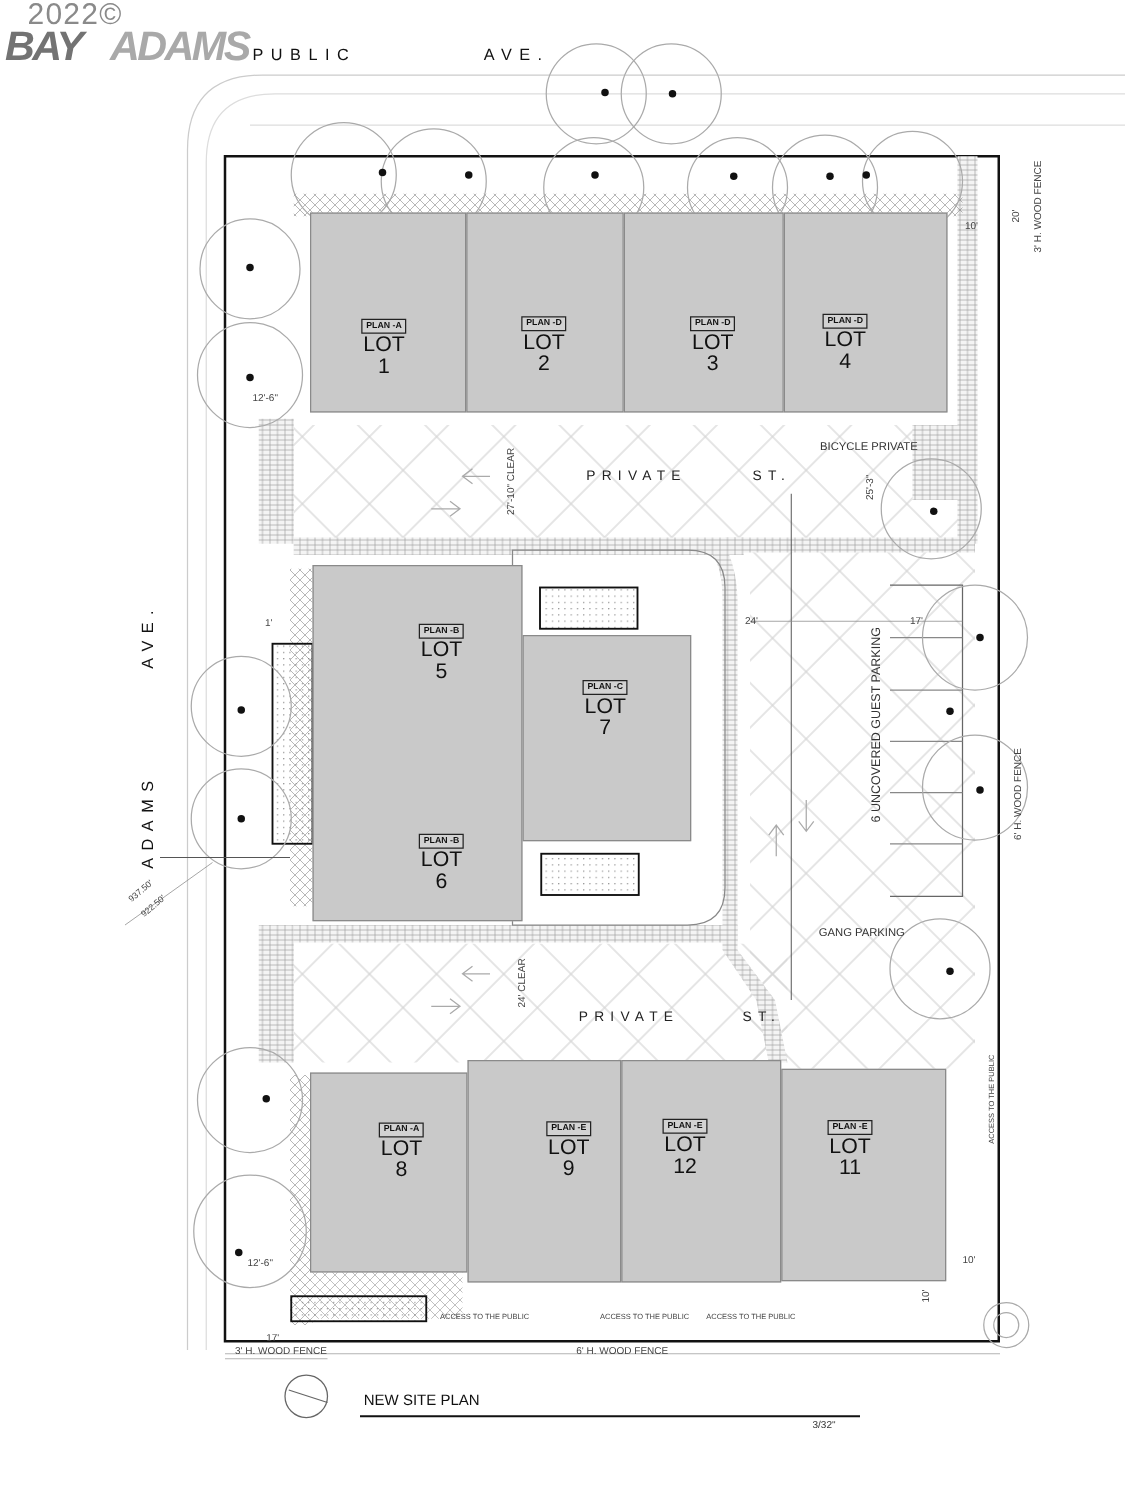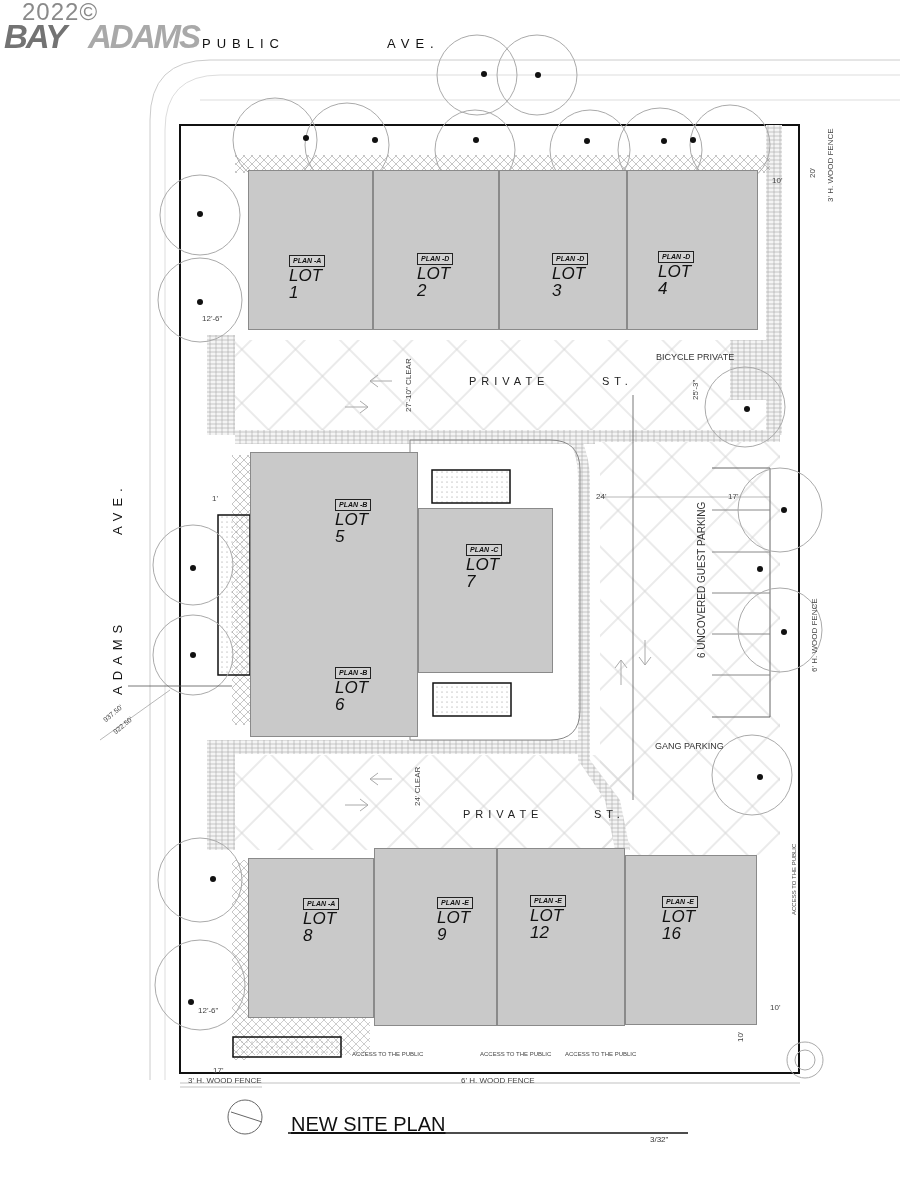--- a/index.html
+++ b/index.html
@@ -8,25 +8,25 @@
   
   .logo-year{left:22px;top:-2px;font-size:24px;color:#8a8a8a;letter-spacing:1px;}
   .logo-bay{left:4px;top:18px;font-size:33px;font-weight:bold;color:#737373;letter-spacing:-2px;font-style:italic;}
   .logo-east{left:88px;top:18px;font-size:33px;font-weight:bold;color:#a9a9a9;letter-spacing:-2px;font-style:italic;}
   .street{font-size:13px;letter-spacing:6px;color:#111;}
   .street-sm{font-size:11px;letter-spacing:5px;color:#222;padding-left:19px;}
   .vtext{transform-origin:left top;white-space:nowrap;}
   .lbl{font-size:8px;color:#444;white-space:nowrap;}
   .lbl-md{font-size:9px;color:#333;white-space:nowrap;}
   .lot{position:absolute;background:#c9c9c9;border:1px solid #8a8a8a;box-sizing:border-box;}
-  .lot-inner{position:absolute;font-style:italic;}
+  .lot-inner{position:absolute;text-align:center;}
   .plan-tag{display:inline-block;border:1px solid #222;font-size:7px;font-weight:bold;padding:0 3px;background:#d2d2d2;line-height:10px;}
   .lot-name{font-size:17px;line-height:17px;}
   .lot-num{font-size:17px;line-height:17px;}
-  .title{font-size:20px;color:#111;text-decoration:underline;}
+  .title{font-size:12px;color:#111;}
   .scale{font-size:8px;color:#333;}
 </style>
 </head>
 <body>
 
 <svg class="abs" style="left:0;top:0" width="900" height="1192">
   <defs>
     <pattern id="diag" width="38" height="38" patternUnits="userSpaceOnUse" patternTransform="rotate(45)">
       <rect width="38" height="38" fill="none" stroke="#d6d6d6" stroke-width="1"></rect>
     </pattern>
@@ -230,21 +230,21 @@
   <div class="lot-inner" style="left:32px;top:40px">
     <span class="plan-tag">PLAN -E</span>
     <div class="lot-name">LOT</div>
     <div class="lot-num">12</div>
   </div>
 </div>
 <div class="lot" style="left:625px;top:855px;width:132px;height:170px">
   <div class="lot-inner" style="left:36px;top:34px">
     <span class="plan-tag">PLAN -E</span>
     <div class="lot-name">LOT</div>
-    <div class="lot-num">16</div>
+    <div class="lot-num">11</div>
   </div>
 </div>
 
 <div class="abs lbl-md" style="left:656px;top:352px">BICYCLE PRIVATE</div>
 <div class="abs lbl-md vtext" style="left:696px;top:658px;transform:rotate(-90deg);font-size:10px">6 UNCOVERED GUEST PARKING</div>
 <div class="abs lbl-md" style="left:655px;top:741px">GANG PARKING</div>
 <div class="abs lbl vtext" style="left:404px;top:412px;transform:rotate(-90deg)">27'-10" CLEAR</div>
 <div class="abs lbl vtext" style="left:413px;top:806px;transform:rotate(-90deg)">24' CLEAR</div>
 <div class="abs lbl vtext" style="left:826px;top:202px;transform:rotate(-90deg)">3' H. WOOD FENCE</div>
 <div class="abs lbl vtext" style="left:810px;top:672px;transform:rotate(-90deg)">6' H. WOOD FENCE</div>

